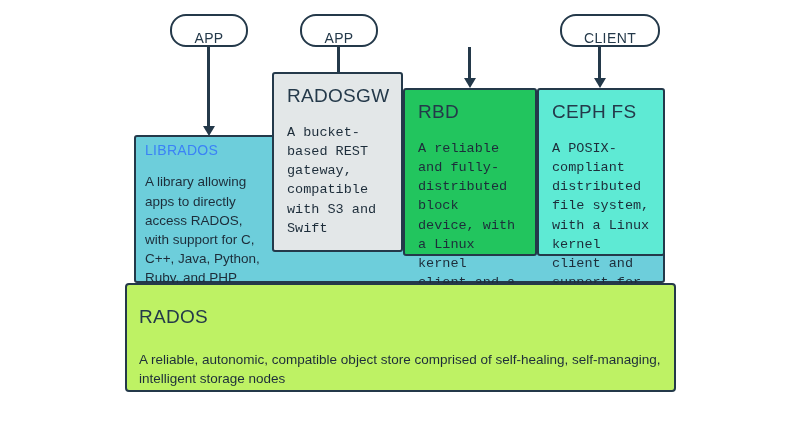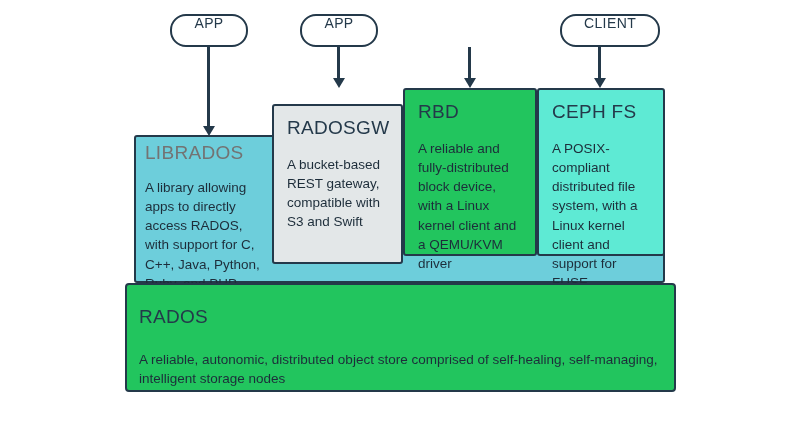--- a/index.html
+++ b/index.html
@@ -21,21 +21,21 @@
 
   
   .client-box {
     position: absolute;
     height: 33px;
     background: #ffffff;
     border: 2px solid #24394a;
     border-radius: 16px;
     box-sizing: border-box;
     display: flex;
-    align-items: flex-start;
+    align-items: flex-end;
     justify-content: center;
   }
   .client-box .label {
     font-size: 14px;
     color: #24394a;
     letter-spacing: 0.4px;
     line-height: 1;
     white-space: nowrap;
   }
 
@@ -64,22 +64,22 @@
     background: #6DCEDB;
     border: 2px solid #24394a;
     border-radius: 3px;
     box-sizing: border-box;
   }
   .librados-text {
     position: absolute;
     box-sizing: border-box;
   }
   .librados-text .title {
-    font-size: 19px;
-    color: #737373;
+    font-size: 14px;
+    color: #3b82f6;
     letter-spacing: 0.3px;
     line-height: 1.1;
     margin-bottom: 14px;
   }
   .librados-text .desc {
     font-size: 13.5px;
     color: #1d2d3a;
     line-height: 1.42;
   }
 
@@ -95,26 +95,27 @@
     font-size: 19px;
     color: #24394a;
     letter-spacing: 0.3px;
     line-height: 1.1;
     margin-bottom: 16px;
   }
   .service-box .desc {
     font-size: 13.5px;
     color: #1d2d3a;
     line-height: 1.42;
+    font-family: Liberation Mono, monospace;
   }
 
   
   .rados-band {
     position: absolute;
-    background: #22c55e;
+    background: #bef264;
     border: 2px solid #24394a;
     border-radius: 4px;
     box-sizing: border-box;
     padding: 22px 12px 0 12px;
   }
   .rados-band .title {
     font-size: 19px;
     color: #24394a;
     letter-spacing: 0.3px;
     line-height: 1.1;
@@ -146,33 +147,33 @@
   <div class="arrow" style="left:337px; top:47px; height:32px;"></div>
   <div class="arrow" style="left:468px; top:47px; height:32px;"></div>
   <div class="arrow" style="left:598px; top:47px; height:32px;"></div>
 
   <div class="librados-band" style="left:134px; top:135px; width:531px; height:148px;"></div>
   <div class="librados-text" style="left:145px; top:143px; width:125px;">
     <div class="title">LIBRADOS</div>
     <div class="desc">A library allowing apps to directly access RADOS, with support for C, C++, Java, Python, Ruby, and PHP</div>
   </div>
 
-  <div class="service-box" style="left:272px; top:104px; width:131px; height:160px; background:#E3E7E8;">
+  <div class="service-box" style="left:272px; top:72px; width:131px; height:180px; background:#E3E7E8;">
     <div class="title">RADOSGW</div>
     <div class="desc">A bucket-based REST gateway, compatible with S3 and Swift</div>
   </div>
 
   <div class="service-box" style="left:403px; top:88px; width:134px; height:168px; background:#22c55e;">
     <div class="title">RBD</div>
     <div class="desc">A reliable and fully-distributed block device, with a Linux kernel client and a QEMU/KVM driver</div>
   </div>
 
   <div class="service-box" style="left:537px; top:88px; width:128px; height:168px; background:#5eead4;">
     <div class="title">CEPH FS</div>
     <div class="desc">A POSIX-compliant distributed file system, with a Linux kernel client and support for FUSE</div>
   </div>
 
   <div class="rados-band" style="left:125px; top:283px; width:551px; height:109px;">
     <div class="title">RADOS</div>
-    <div class="desc">A reliable, autonomic, distributed object store comprised of self-healing, self-managing, intelligent storage nodes</div>
+    <div class="desc">A reliable, autonomic, compatible object store comprised of self-healing, self-managing, intelligent storage nodes</div>
   </div>
 
 </div>
 
 </body></html>

